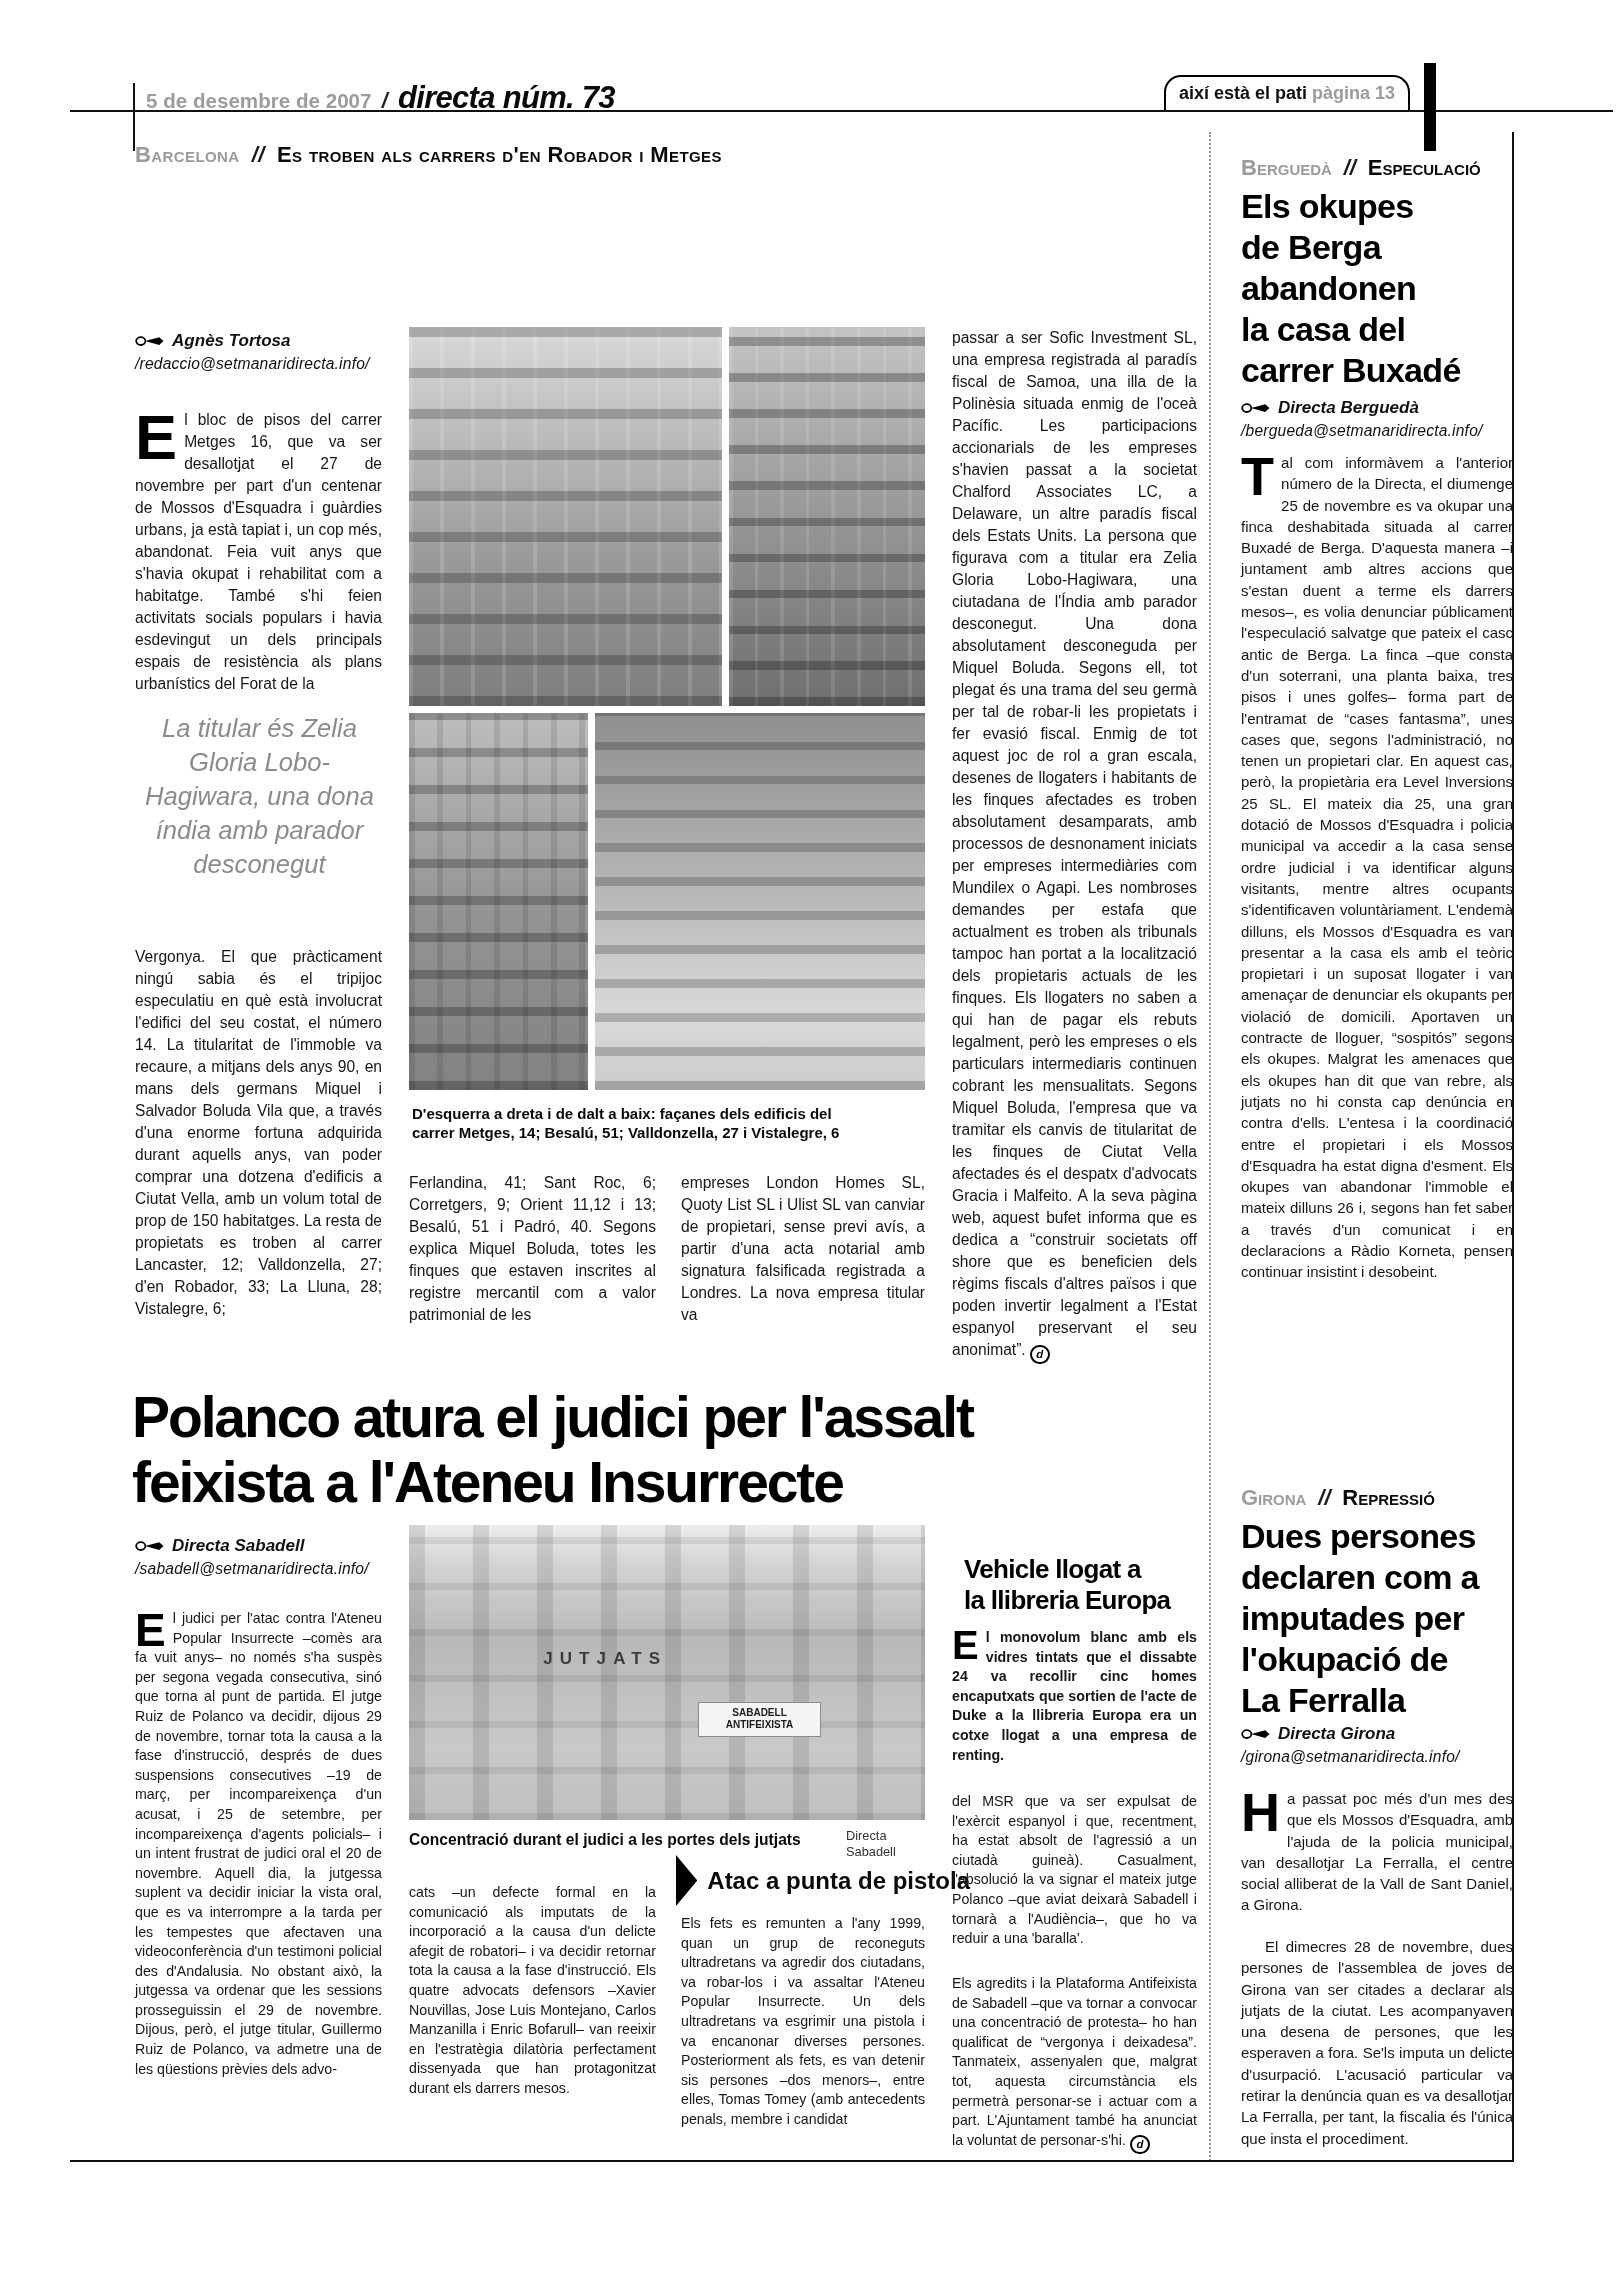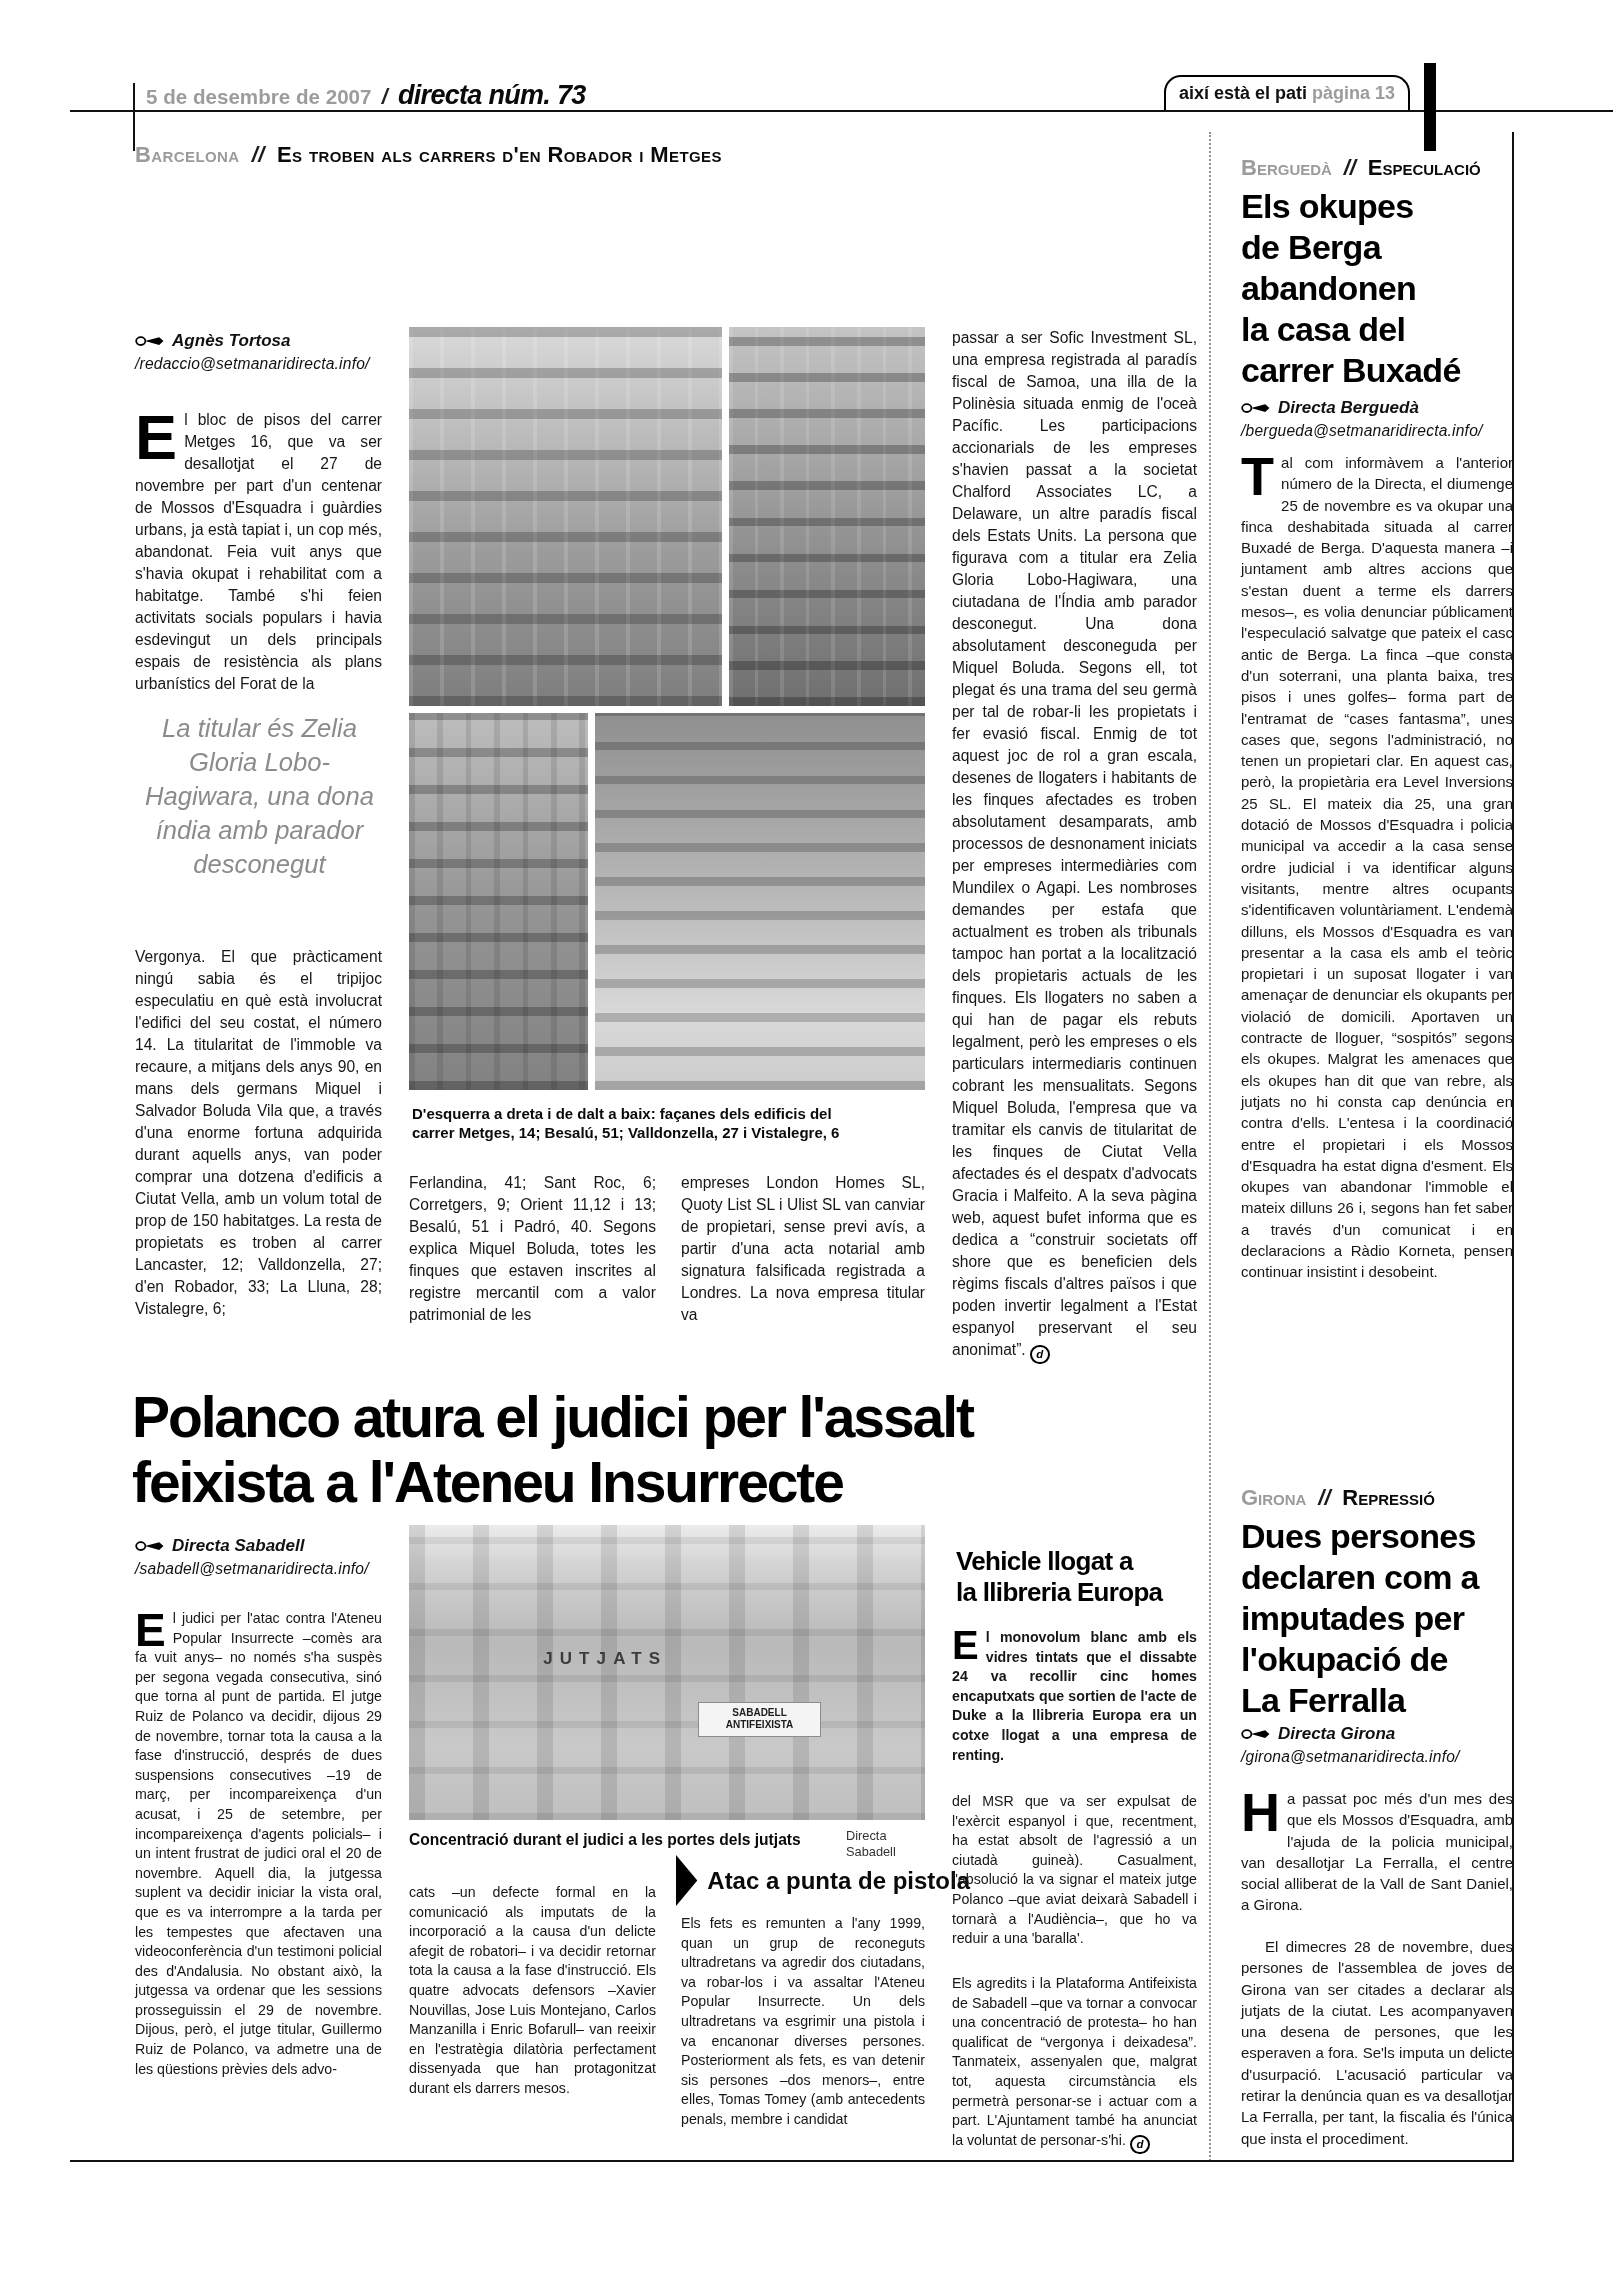--- a/index.html
+++ b/index.html
@@ -4,21 +4,21 @@
 <style>
   html,body{margin:0;padding:0;background:#ffffff;}
   .page{position:relative;width:1623px;height:2295px;background:#fff;overflow:hidden;
         font-family:"Liberation Sans",sans-serif;color:#111;}
   .abs{position:absolute;}
   .rule{position:absolute;background:#111;}
   
   .hdr-line{position:absolute;font-weight:bold;white-space:nowrap;}
   .hdr-date{color:#9c9c9c;font-size:20.6px;}
   .hdr-slash{color:#222;font-size:21.3px;font-style:italic;margin:0 7.1px;}
-  .hdr-issue{color:#0a0a0a;font-size:27px;font-style:italic;letter-spacing:-0.7px;}
+  .hdr-issue{color:#0a0a0a;font-size:31px;font-style:italic;letter-spacing:-0.7px;}
   .tab{position:absolute;border:2.1px solid #000;border-bottom:none;border-radius:17px 17px 0 0;
        background:#fff;text-align:center;font-weight:bold;font-size:18px;white-space:nowrap;}
   .tab .gray{color:#9c9c9c;}
   .edge-bar{position:absolute;background:#000;}
   
   .kicker{position:absolute;font-weight:bold;font-variant:small-caps;white-space:nowrap;}
   .kicker-main{font-size:22px;letter-spacing:0.4px;}
   .kicker-side{font-size:22px;}
   .k-loc{color:#9b9b9b;}
   .k-slash{color:#1a1a1a;font-style:italic;margin:0 5.7px;}
@@ -73,21 +73,21 @@
        linear-gradient(180deg,#ececec 0%,#d3d3d3 14%,#b9b9b9 40%,#c9c9c9 75%,#bfbfbf 100%);}
   .photo-sign{position:absolute;left:26%;top:42%;font-weight:bold;font-size:17px;
               letter-spacing:7.1px;color:#3c3c3c;}
   .photo-banner{position:absolute;left:56%;top:60%;background:#f4f4f4;border:0.7px solid #8c8c8c;
               color:#1c1c1c;font-weight:bold;font-size:10px;line-height:12px;padding:4.3px 7.1px;
               width:107px;text-align:center;}
   
   .sub3-row{position:absolute;display:flex;align-items:center;gap:10px;}
   .tri{width:21.3px;height:51px;background:#000;clip-path:polygon(0 0,100% 50%,0 100%);}
   .sub3{font-weight:bold;font-size:24px;color:#0a0a0a;}
-  .sub4{position:absolute;margin:4px;font-weight:bold;font-size:26px;line-height:31px;
+  .sub4{position:absolute;margin:12px;font-weight:bold;font-size:26px;line-height:31px;
         letter-spacing:-0.7px;color:#000;white-space:pre-line;}
   .endmark{display:inline-block;width:15.6px;height:15.6px;border:2.1px solid #000;border-radius:50%;
            font-weight:bold;font-style:italic;font-size:11.4px;line-height:15.6px;text-align:center;
            vertical-align:-2.8px;margin-left:4.3px;color:#000;}
   .dotted-sep{position:absolute;border-left:2.8px dotted #909090;width:0;}
 </style>
 </head>
 <body>
 
 <div class="page">

